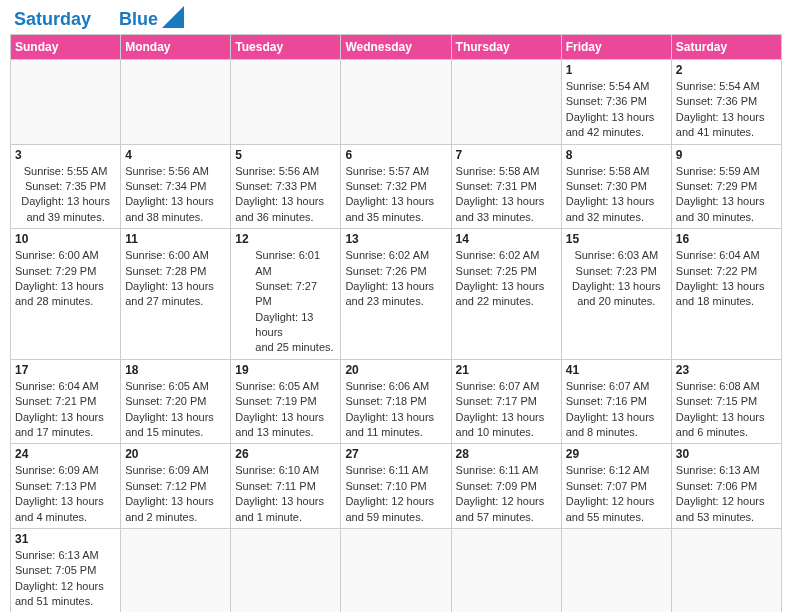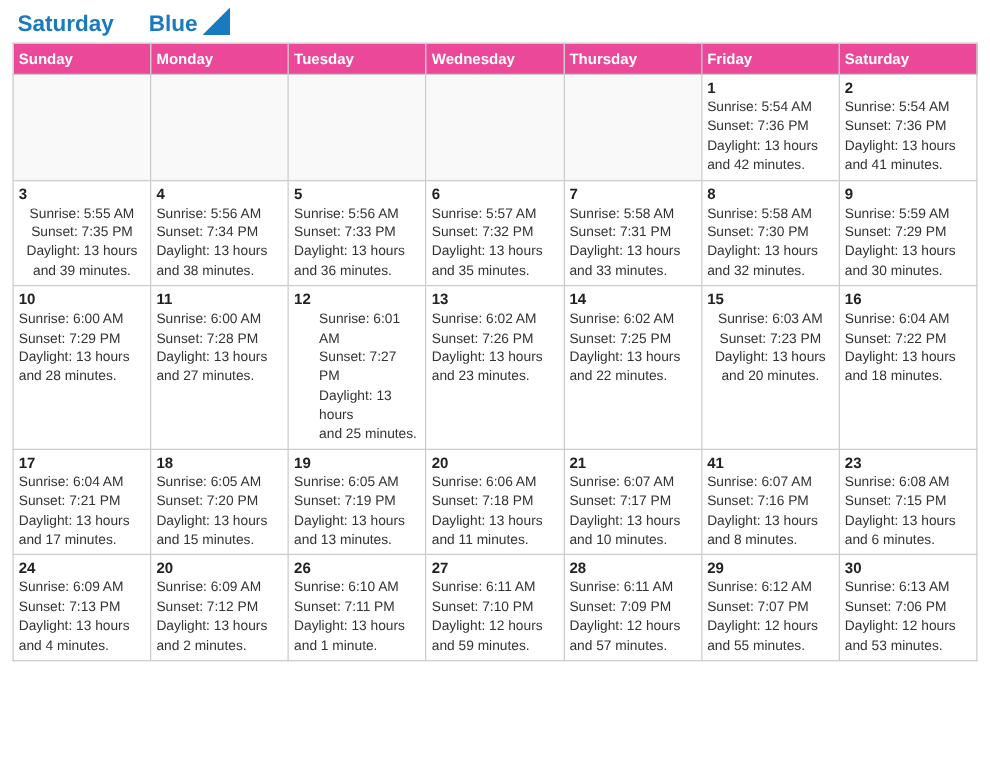--- a/index.html
+++ b/index.html
@@ -336,14 +336,29 @@
 and 55 minutes.</div>
         </td>
         <td>
           <span class="day-number">30</span>
           <div class="day-info" style="white-space: pre-line;">Sunrise: 6:13 AM
 Sunset: 7:06 PM
 Daylight: 12 hours
 and 53 minutes.</div>
         </td>
       </tr>
+      <tr class="last-row">
+        <td>
+          <span class="day-number">31</span>
+          <div class="day-info" style="white-space: pre-line;">Sunrise: 6:13 AM
+Sunset: 7:05 PM
+Daylight: 12 hours
+and 51 minutes.</div>
+        </td>
+        <td class="empty"></td>
+        <td class="empty"></td>
+        <td class="empty"></td>
+        <td class="empty"></td>
+        <td class="empty"></td>
+        <td class="empty"></td>
+      </tr>
     </tbody>
 </table>
 
 </body></html>

